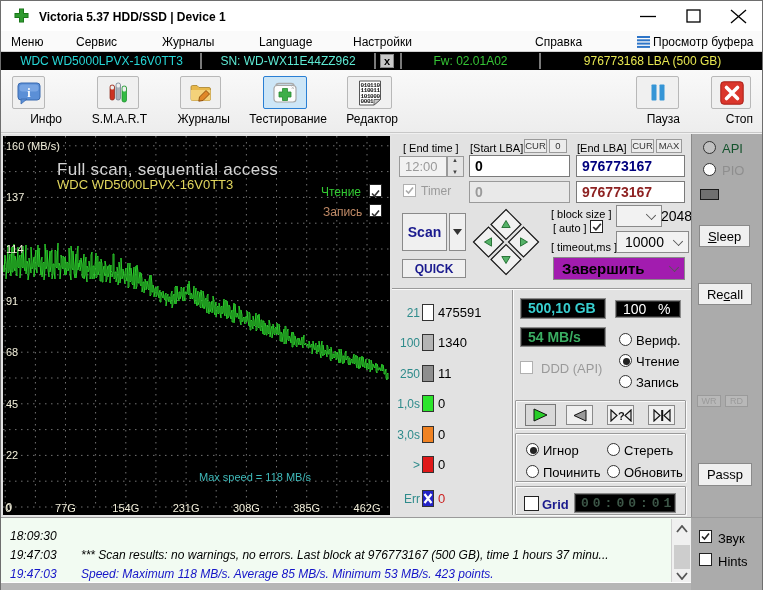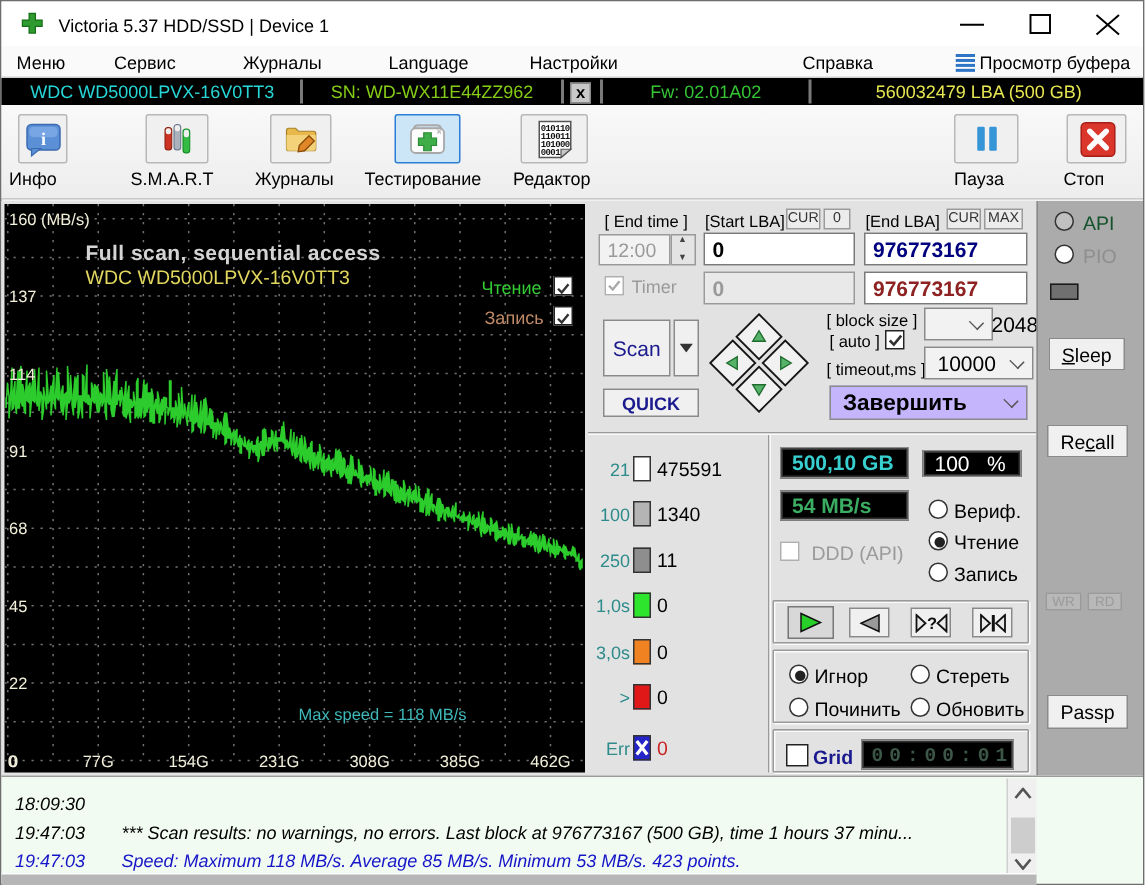--- a/index.html
+++ b/index.html
@@ -3,32 +3,32 @@
 <meta charset="utf-8">
 <style>
 * { margin:0; padding:0; box-sizing:border-box; }
 html,body { width:763px; height:590px; overflow:hidden; }
 body { font-family:"Liberation Sans", sans-serif; position:relative; background:#f0f0f0; }
 .abs { position:absolute; }
 
 #frame { position:absolute; left:0; top:0; width:763px; height:590px; border:1px solid #6e6e6e; }
 
 #titlebar { position:absolute; left:1px; top:1px; width:761px; height:30px; background:#ffffff; }
-#title-text { position:absolute; left:38px; top:9px; font-size:12px; color:#000; }
+#title-text { position:absolute; left:38px; top:9px; font-size:12px; color:#000;font-weight:bold; }
 
 #menubar { position:absolute; left:1px; top:31px; width:761px; height:21px; background:#fafafa; border-bottom:1px solid #d0d0d0; font-size:12px; color:#000; }
 .menuitem { position:absolute; top:4px; }
 
 #devbar { position:absolute; left:1px; top:52px; width:761px; height:18px; background:#000; font-size:12px; }
 .devseg { position:absolute; top:0; height:18px; line-height:18px; text-align:center; }
 .devdiv { position:absolute; top:1px; width:2px; height:16px; background:#7a7a7a; }
 
 #toolbar { position:absolute; left:1px; top:70px; width:761px; height:63px; background:linear-gradient(#f9f9f9,#ededed); border-bottom:1px solid #c8c8c8; }
 .tbtn { position:absolute; top:6px; height:33px; background:#f0f0f0; border:1px solid #b8b8b8; border-radius:2px; }
-.tlabel { position:absolute; top:42px; font-size:12px; color:#000; text-align:left; }
+.tlabel { position:absolute; top:42px; font-size:12px; color:#000; text-align:right; }
 
 #main { position:absolute; left:1px; top:134px; width:761px; height:383px; background:#e3e3e3; }
 #graphwrap { position:absolute; left:0px; top:0px; width:391px; height:383px; background:#e3e3e3; }
 #graph { position:absolute; left:2px; top:2px; width:387px; height:379px; background:#000; }
 #ctrl { position:absolute; left:391px; top:0; width:299px; height:383px; background:#e2e2e2; }
 #sidecol { position:absolute; left:690px; top:0; width:71px; height:383px; background:#ababab; border-left:1px solid #8a8a8a; }
 
 #logarea { position:absolute; left:1px; top:517px; width:761px; height:72px; background:#f2fbf2; border-top:1px solid #9a9a9a; font-size:12px; }
 .logline { position:absolute; left:0; width:668px; height:15px; white-space:nowrap; overflow:hidden;font-style:italic; }
 .logtime { position:absolute; left:9px; }
@@ -89,27 +89,27 @@
         <rect x="0" y="6.6" width="13" height="2"></rect>
         <rect x="0" y="9.9" width="13" height="2"></rect>
       </g>
     </svg>
   <span class="menuitem" style="left:652px">Просмотр буфера</span>
 </div>
 
 <div id="devbar">
   <div class="devseg" style="left:4px;width:193px;color:#27d7d7;">WDC WD5000LPVX-16V0TT3</div>
   <div class="devdiv" style="left:199px"></div>
-  <div class="devseg" style="left:203px;width:168px;color:#84cc16;">SN: WD-WX11E44ZZ962</div>
+  <div class="devseg" style="left:203px;width:168px;color:#5eead4;">SN: WD-WX11E44ZZ962</div>
   <div class="devdiv" style="left:373px"></div>
   <div class="devseg" style="left:377px;width:18px;"><span style="display:inline-block;width:14px;height:14px;margin-top:1px;background:#c8c8c8;border:1px solid #888;color:#000;font-weight:bold;font-size:11px;line-height:12px;">x</span></div>
   <div class="devdiv" style="left:399px"></div>
   <div class="devseg" style="left:403px;width:133px;color:#35c435;">Fw: 02.01A02</div>
   <div class="devdiv" style="left:538px"></div>
-  <div class="devseg" style="left:542px;width:219px;color:#e7e751;">560032479 LBA (500 GB)</div>
+  <div class="devseg" style="left:542px;width:219px;color:#e7e751;">976773168 LBA (500 GB)</div>
 </div>
 
 <div id="toolbar">
 
   <div class="tbtn" style="left:11px;width:33px"></div>
   <svg class="abs" style="left:16px;top:11px" width="24" height="24" viewBox="0 0 24 24">
     <rect x="1" y="2" width="22" height="17" rx="3" fill="#5b8fd6" stroke="#3a6ab0"></rect>
     <rect x="2.5" y="3.5" width="19" height="7" rx="3" fill="#7faae6" opacity="0.8"></rect>
     <path d="M4 18 L4 23 L10 18 Z" fill="#5b8fd6" stroke="#3a6ab0" stroke-width="0.8"></path>
     <text x="12" y="15.5" font-size="12" font-weight="bold" fill="#fff" text-anchor="middle" font-family="Liberation Serif">i</text>
@@ -218,21 +218,21 @@
 <text x="3" y="375.0">0</text>
 <text x="2.2" y="375.5" text-anchor="start">0</text>
 <text x="62.5" y="375.5" text-anchor="middle">77G</text>
 <text x="122.8" y="375.5" text-anchor="middle">154G</text>
 <text x="183.1" y="375.5" text-anchor="middle">231G</text>
 <text x="243.4" y="375.5" text-anchor="middle">308G</text>
 <text x="303.7" y="375.5" text-anchor="middle">385G</text>
 <text x="364.0" y="375.5" text-anchor="middle">462G</text>
 </g>
 </svg>
-  <div class="abs" style="left:54px;top:24px;font-size:14px;font-weight:bold;color:#d4d4d4;letter-spacing:0.3px;">Full scan, sequential access</div>
+  <div class="abs" style="left:54px;top:24px;font-size:17px;font-weight:normal;color:#d4d4d4;letter-spacing:0.3px;">Full scan, sequential access</div>
   <div class="abs" style="left:54px;top:41px;font-size:13px;color:#e2d75e;">WDC WD5000LPVX-16V0TT3</div>
   <div class="abs" style="left:318px;top:49px;font-size:12px;color:#33cc33;">Чтение</div>
   <div class="abs cb" style="left:366px;top:48px;"><svg width="11" height="11" viewBox="0 0 11 11">
             <path d="M2 5.5 L4.5 8 L9 2.5" fill="none" stroke="#333" stroke-width="1.6"></path>
           </svg></div>
   <div class="abs" style="left:320px;top:69px;font-size:12px;color:#c08a66;">Запись</div>
   <div class="abs cb" style="left:366px;top:68px;"><svg width="11" height="11" viewBox="0 0 11 11">
             <path d="M2 5.5 L4.5 8 L9 2.5" fill="none" stroke="#333" stroke-width="1.6"></path>
           </svg></div>
   <div class="abs" style="left:196px;top:335px;font-size:11px;color:#3fb9b9;">Max speed = 118 MB/s</div>
@@ -254,21 +254,21 @@
     <div class="edit" style="left:184px;top:21px;width:109px;color:#00007e">976773167</div>
 
     <div class="abs cbgray" style="left:11px;top:50px"><svg width="11" height="11" viewBox="0 0 11 11">
           <path d="M2 5.5 L4.5 8 L9 2.5" fill="none" stroke="#aaa" stroke-width="1.6"></path>
         </svg></div>
     <div class="abs" style="left:29px;top:50px;font-size:12px;color:#9a9a9a">Timer</div>
     <div class="edit" style="left:77px;top:47px;width:101px;background:#e9e9e9;color:#9a9a9a;border-color:#9a9a9a">0</div>
     <div class="edit" style="left:184px;top:47px;width:109px;color:#8e2222">976773167</div>
 
     <div class="btn" style="left:10px;top:79px;width:45px;height:38px;">
-        <span style="color:#1a1a8e;font-weight:normal;font-size:14px;">Scan</span>
+        <span style="color:#1a1a8e;font-weight:bold;font-size:14px;">Scan</span>
       </div>
     <div class="btn" style="left:57px;top:79px;width:17px;height:38px;">
         <svg width="9" height="6" viewBox="0 0 9 6">
           <path d="M0 0 L9 0 L4.5 6 Z" fill="#333"></path>
         </svg>
       </div>
     <div class="btn" style="left:10px;top:125px;width:64px;height:19px;">
         <span style="color:#1a1a8e;font-weight:bold;font-size:12px;">QUICK</span>
       </div>
 
@@ -290,21 +290,21 @@
     </svg>
 
     <div class="abs fs11" style="left:159px;top:74px">[ block size ]</div>
     <div class="abs fs11" style="left:161px;top:88px">[ auto ]</div>
     <div class="abs cb" style="left:198px;top:86px"><svg width="12" height="12" viewBox="0 0 11 11">
           <path d="M2 5.5 L4.5 8 L9 2.5" fill="none" stroke="#333" stroke-width="1.6"></path>
         </svg></div>
     <div class="combo" style="left:224px;top:71px;width:44px;padding-left:44px;">2048</div>
     <div class="abs fs11" style="left:159px;top:107px">[ timeout,ms ]</div>
     <div class="combo" style="left:224px;top:97px;width:73px;">10000</div>
-    <div class="combo" style="left:161px;top:123px;width:132px;height:23px;font-weight:bold;font-size:15px;line-height:21px;background:#c4b5fd;">Завершить</div>
+    <div class="combo" style="left:161px;top:123px;width:132px;height:23px;font-weight:bold;font-size:15px;line-height:21px;background:#a21caf;">Завершить</div>
 
     <div class="abs" style="left:0;top:154px;width:299px;height:1px;background:#9a9a9a"></div>
     <div class="abs" style="left:0;top:155px;width:299px;height:1px;background:#fafafa"></div>
 
     <div class="cnt-label" style="top:172px">21</div>
       <div class="cnt-box" style="top:170px;background:#fff"></div>
       <div class="cnt-num" style="top:171px">475591</div>
     <div class="cnt-label" style="top:202px">100</div>
       <div class="cnt-box" style="top:200px;background:#b4b4b4"></div>
       <div class="cnt-num" style="top:201px">1340</div>
@@ -420,13 +420,21 @@
   <div id="logbottom"></div>
   <div id="logscroll">
     <svg class="abs" style="left:4px;top:6px" width="12" height="8" viewBox="0 0 12 8">
         <path d="M1 7 L6 1 L11 7" fill="none" stroke="#555" stroke-width="1.8"></path>
       </svg>
     <div class="abs" style="left:2px;top:26px;width:16px;height:24px;background:#cdcdcd"></div>
     <svg class="abs" style="left:4px;top:53px" width="12" height="8" viewBox="0 0 12 8">
         <path d="M1 1 L6 7 L11 1" fill="none" stroke="#555" stroke-width="1.8"></path>
       </svg>
   </div>
+  <div id="logside">
+    <div class="abs cb" style="left:8px;top:12px"><svg width="11" height="11" viewBox="0 0 11 11">
+          <path d="M2 5.5 L4.5 8 L9 2.5" fill="none" stroke="#222" stroke-width="1.6"></path>
+        </svg></div>
+    <div class="abs" style="left:27px;top:13px;font-size:13px;color:#000">Звук</div>
+    <div class="abs cb" style="left:8px;top:35px"></div>
+    <div class="abs" style="left:27px;top:36px;font-size:13px;color:#000">Hints</div>
+  </div>
 </div>
 
 </body></html>

